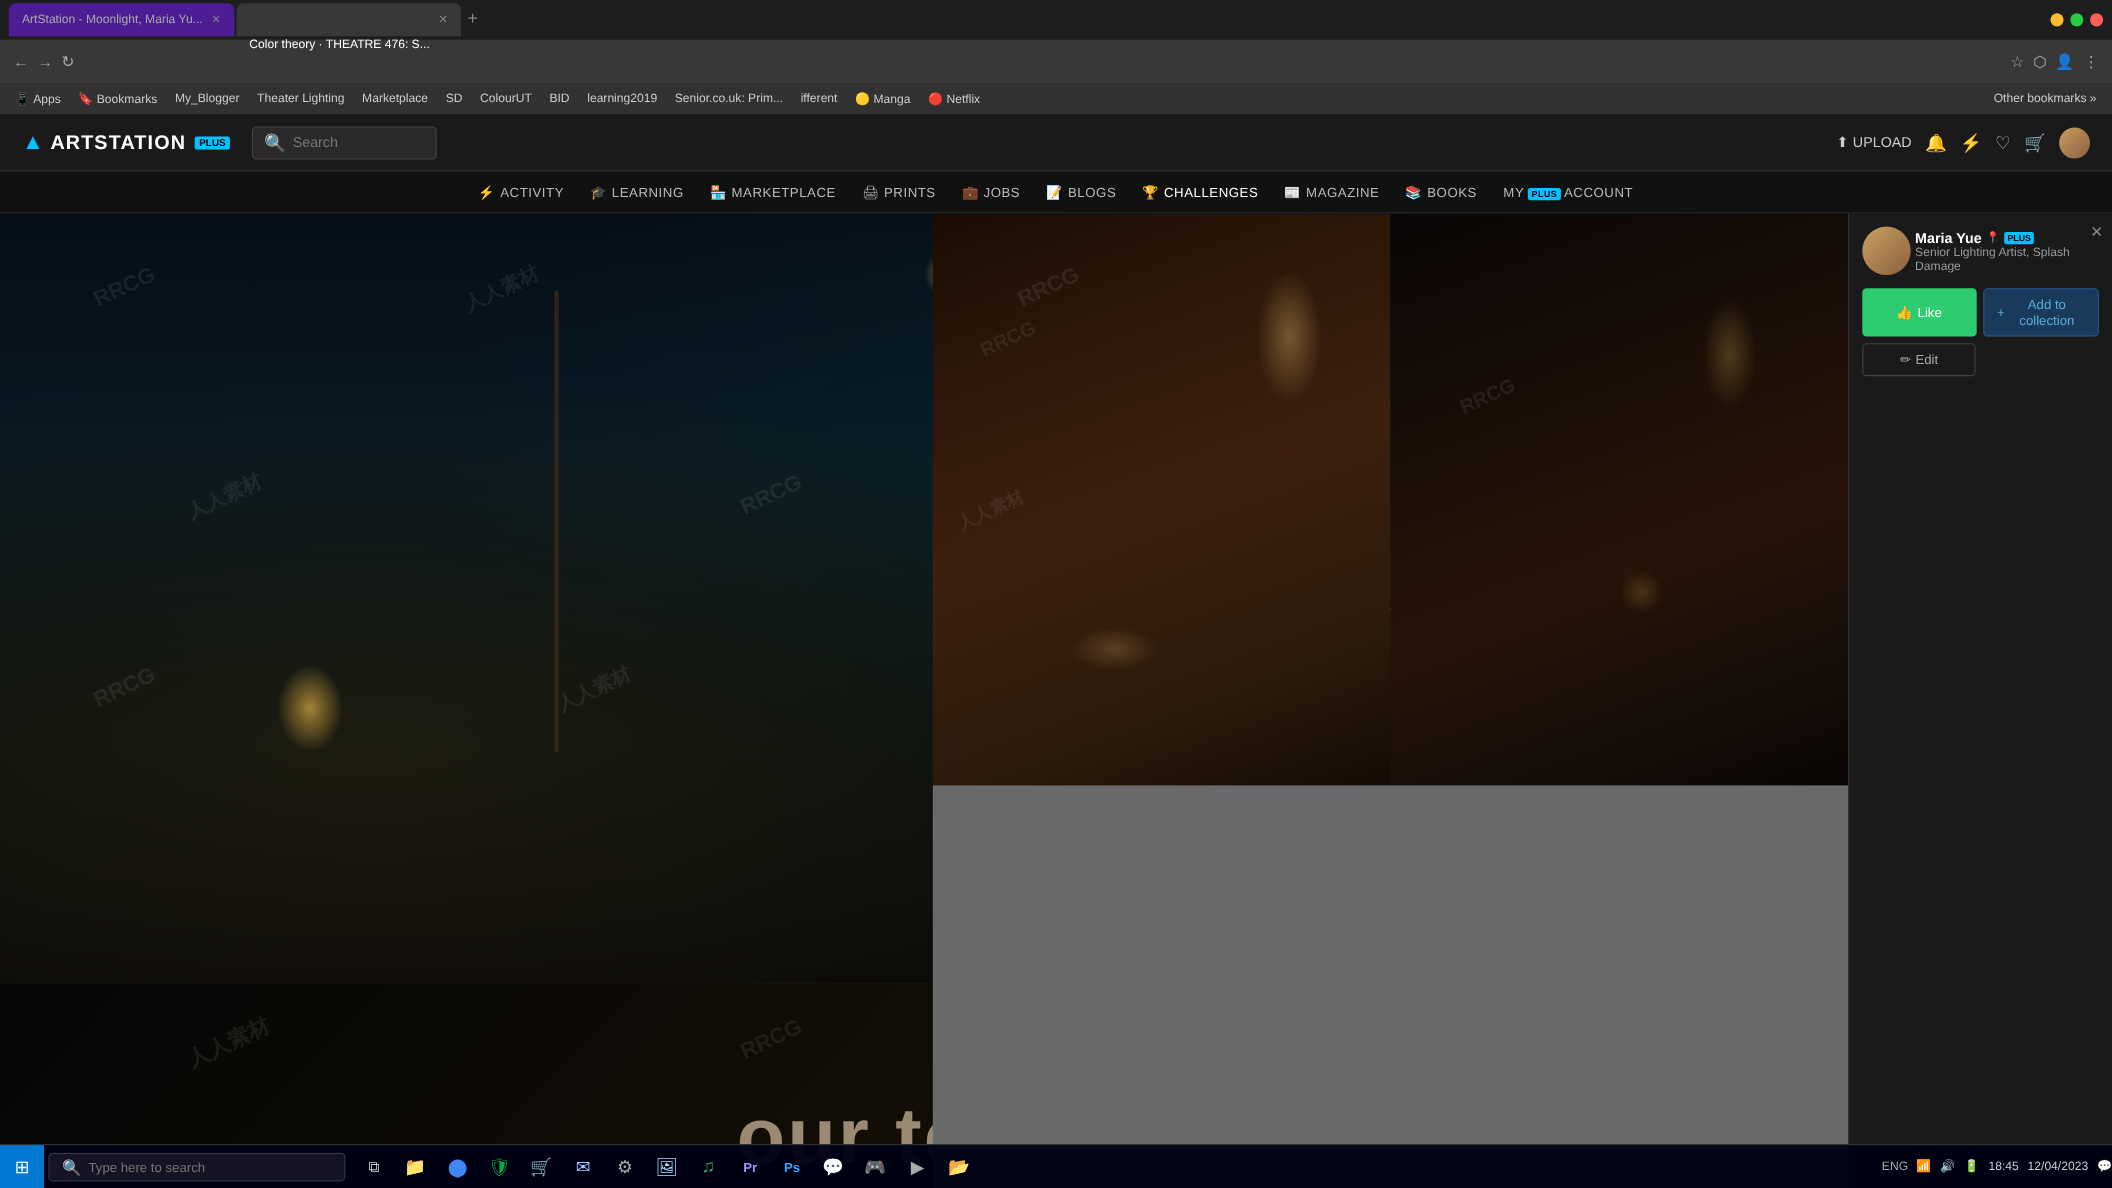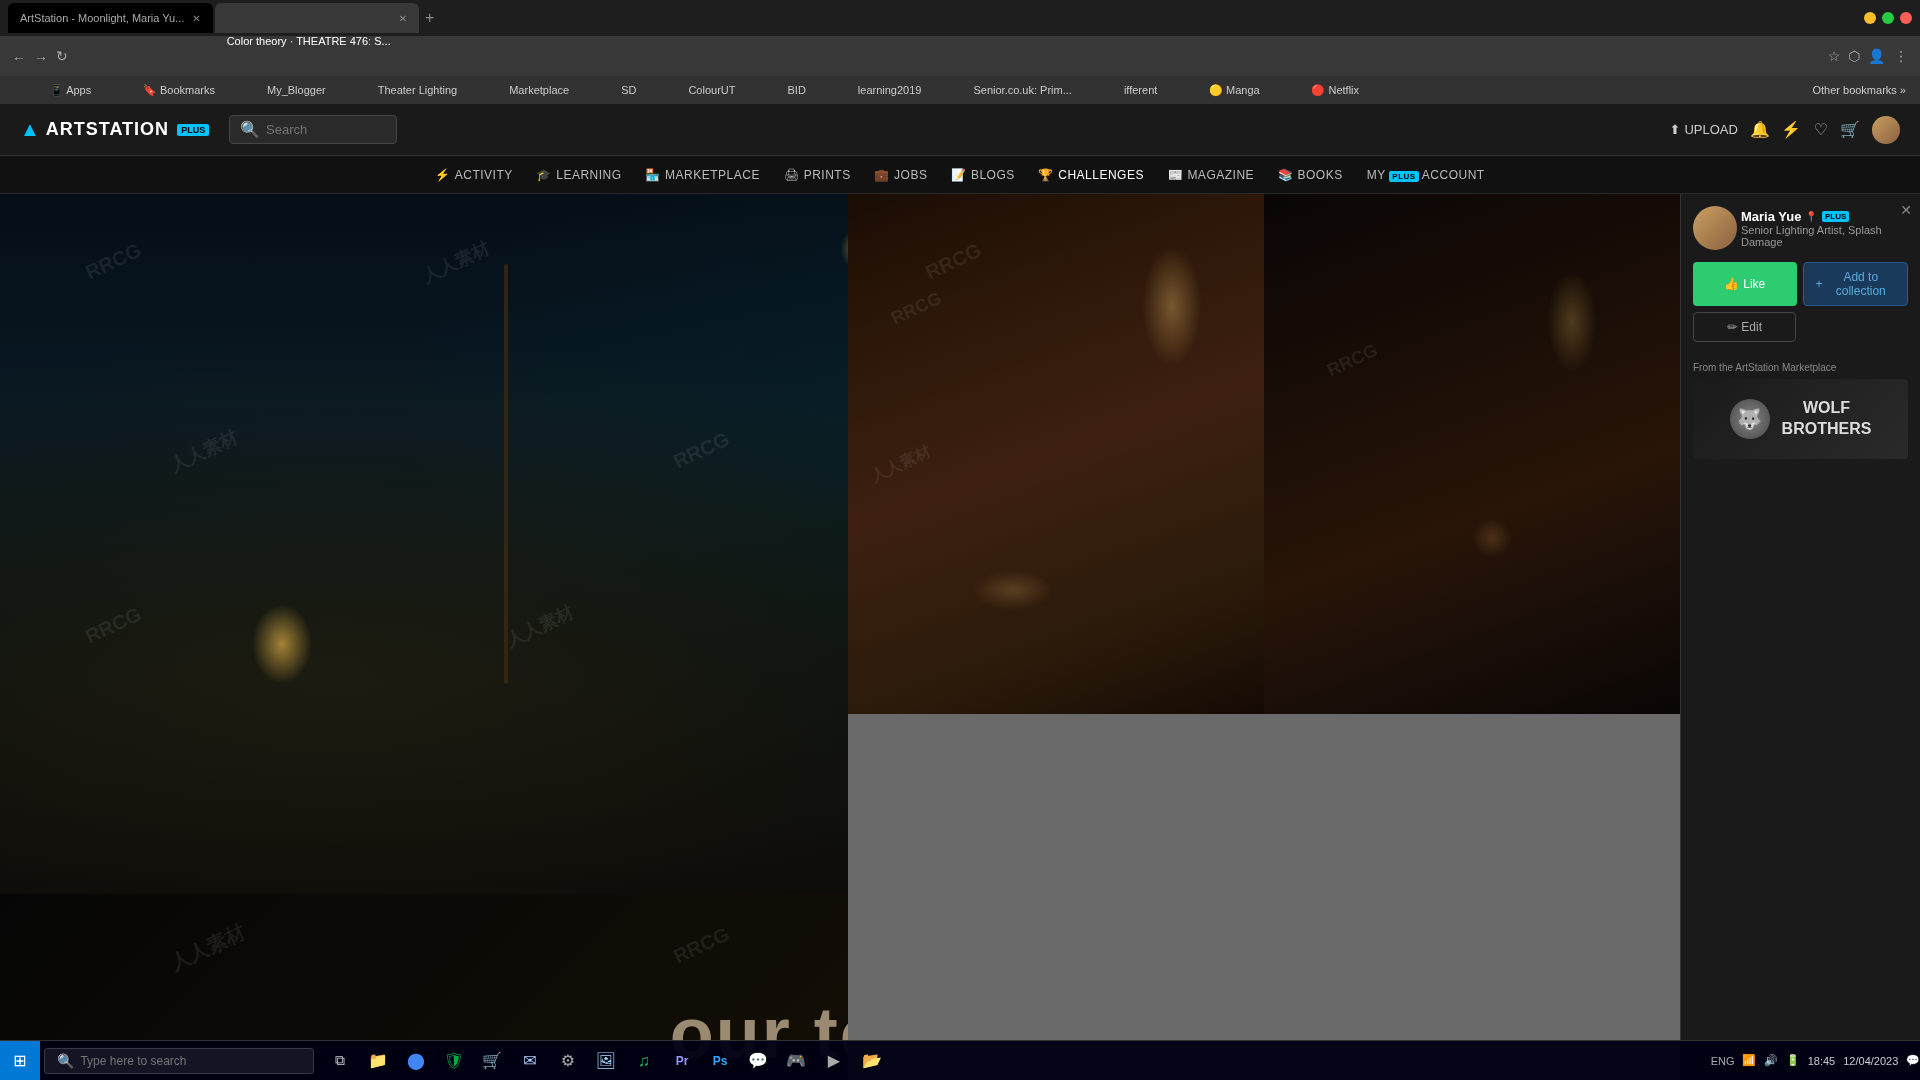--- a/index.html
+++ b/index.html
@@ -1,35 +1,35 @@
 <!DOCTYPE html>
 <html><head>
   <meta charset="utf-8">
   <style>
     * { margin: 0; padding: 0; box-sizing: border-box; }
     body { width: 1920px; height: 1080px; overflow: hidden; font-family: Arial, sans-serif; background: #1a1a1a; }
     .tab-bar { display: flex; align-items: center; background: #1e1e1e; height: 36px; padding: 0 8px; }
-    .tab { display: flex; align-items: center; background: #000000; border-radius: 6px 6px 0 0; padding: 0 12px; height: 30px; font-size: 12px; color: #ccc; max-width: 220px; margin-right: 2px; }
+    .tab { display: flex; align-items: center; background: #4c1d95; border-radius: 6px 6px 0 0; padding: 0 12px; height: 30px; font-size: 12px; color: #ccc; max-width: 220px; margin-right: 2px; }
     .tab.active { background: #383838; color: #fff; }
     .tab-close { margin-left: 8px; color: #888; font-size: 10px; cursor: pointer; }
     .tab-add { background: none; border: none; color: #888; font-size: 16px; cursor: pointer; margin-left: 4px; }
     .window-controls { margin-left: auto; display: flex; gap: 6px; }
     .win-btn { width: 12px; height: 12px; border-radius: 50%; }
     .win-min { background: #ffbd2e; }
     .win-max { background: #28ca41; }
     .win-close { background: #ff5f57; }
 
     .address-bar { display: flex; align-items: center; background: #383838; height: 40px; padding: 0 12px; gap: 8px; }
     .nav-btn { background: none; border: none; color: #aaa; font-size: 14px; cursor: pointer; }
     .address-input { flex: 1; background: #4a4a4a; border: none; border-radius: 20px; padding: 4px 16px; color: #ccc; font-size: 13px; max-width: 500px; }
     .browser-icons { margin-left: auto; display: flex; align-items: center; gap: 8px; }
     .browser-icon { color: #aaa; font-size: 14px; cursor: pointer; }
 
     .bookmarks-bar { display: flex; align-items: center; background: #323232; height: 28px; padding: 0 8px; gap: 4px; font-size: 11px; color: #ccc; overflow: hidden; }
-    .bookmark-item { display: flex; align-items: center; gap: 3px; padding: 2px 6px; border-radius: 3px; cursor: pointer; white-space: nowrap; margin-left: 36px; }
+    .bookmark-item { display: flex; align-items: center; gap: 3px; padding: 2px 6px; border-radius: 3px; cursor: pointer; white-space: nowrap; }
 
     
     .artstation-nav { background: #1a1a1a; height: 52px; display: flex; align-items: center; padding: 0 20px; border-bottom: 1px solid #333; }
     .as-logo { display: flex; align-items: center; gap: 6px; margin-right: 20px; }
     .as-logo-text { font-size: 18px; font-weight: bold; color: #fff; letter-spacing: 1px; }
     .as-plus { background: #00c2ff; color: #000; font-size: 9px; font-weight: bold; padding: 1px 4px; border-radius: 2px; margin-left: 2px; }
     .as-search { display: flex; align-items: center; background: #2a2a2a; border: 1px solid #444; border-radius: 4px; padding: 4px 10px; gap: 6px; margin-right: auto; }
     .as-search input { background: none; border: none; color: #ccc; font-size: 13px; outline: none; width: 120px; }
     .nav-right { display: flex; align-items: center; gap: 12px; }
     .nav-upload { display: flex; align-items: center; gap: 4px; color: #ccc; font-size: 13px; cursor: pointer; }
@@ -297,33 +297,20 @@
           <span>+</span>
           <span>Add to collection</span>
         </button>
       </div>
       <button class="btn-edit" style="width:48%;">
         <span>✏</span>
         <span>Edit</span>
       </button>
     </div>
 
-    <div class="marketplace-section">
-      <div class="marketplace-label">From the ArtStation Marketplace</div>
-      <div class="marketplace-ad">
-        <div class="wolf-brothers-ad">
-          <div style="display:flex;align-items:center;gap:12px;padding:8px;">
-
-            <div style="width:40px;height:40px;background:radial-gradient(circle,#888,#444);border-radius:50%;display:flex;align-items:center;justify-content:center;font-size:20px;">🐺</div>
-            <div class="wolf-text" style="white-space:pre-line;">WOLF
-BROTHERS</div>
-          </div>
-        </div>
-      </div>
-    </div>
   </div>
 
   <div style="position:absolute;left:848px;top:0;right:240px;height:520px;display:flex;gap:0;">
 
     <div style="flex:1;background:linear-gradient(160deg,#1a0c04 0%,#2a1608 20%,#3d2010 50%,#2a1a0a 80%,#150a04 100%);position:relative;overflow:hidden;">
 
       <div style="position:absolute;right:15%;top:10%;width:60px;height:120px;background:radial-gradient(ellipse,rgba(220,180,100,0.4) 0%,transparent 70%);"></div>
 
       <div style="position:absolute;bottom:20%;left:30%;width:80px;height:40px;background:radial-gradient(ellipse,rgba(180,140,80,0.3) 0%,transparent 70%);"></div>
 

